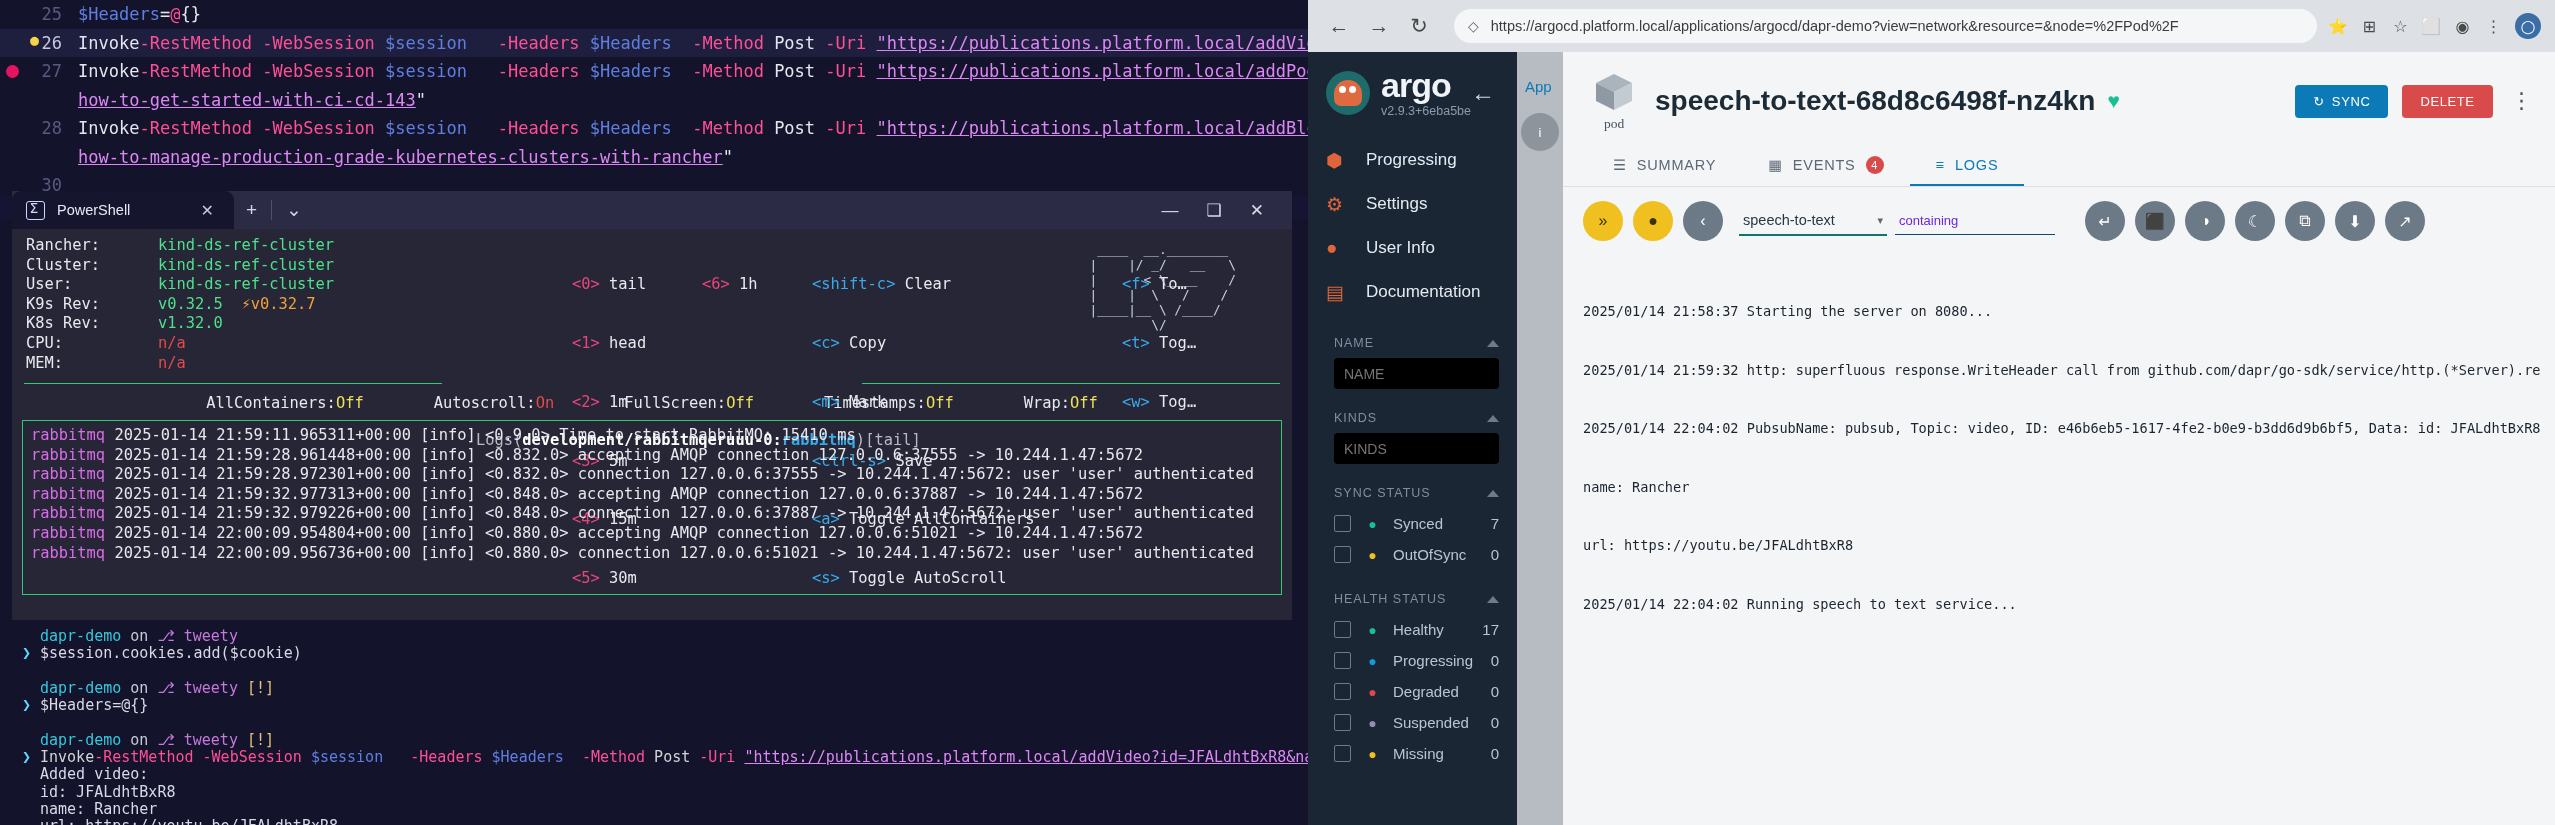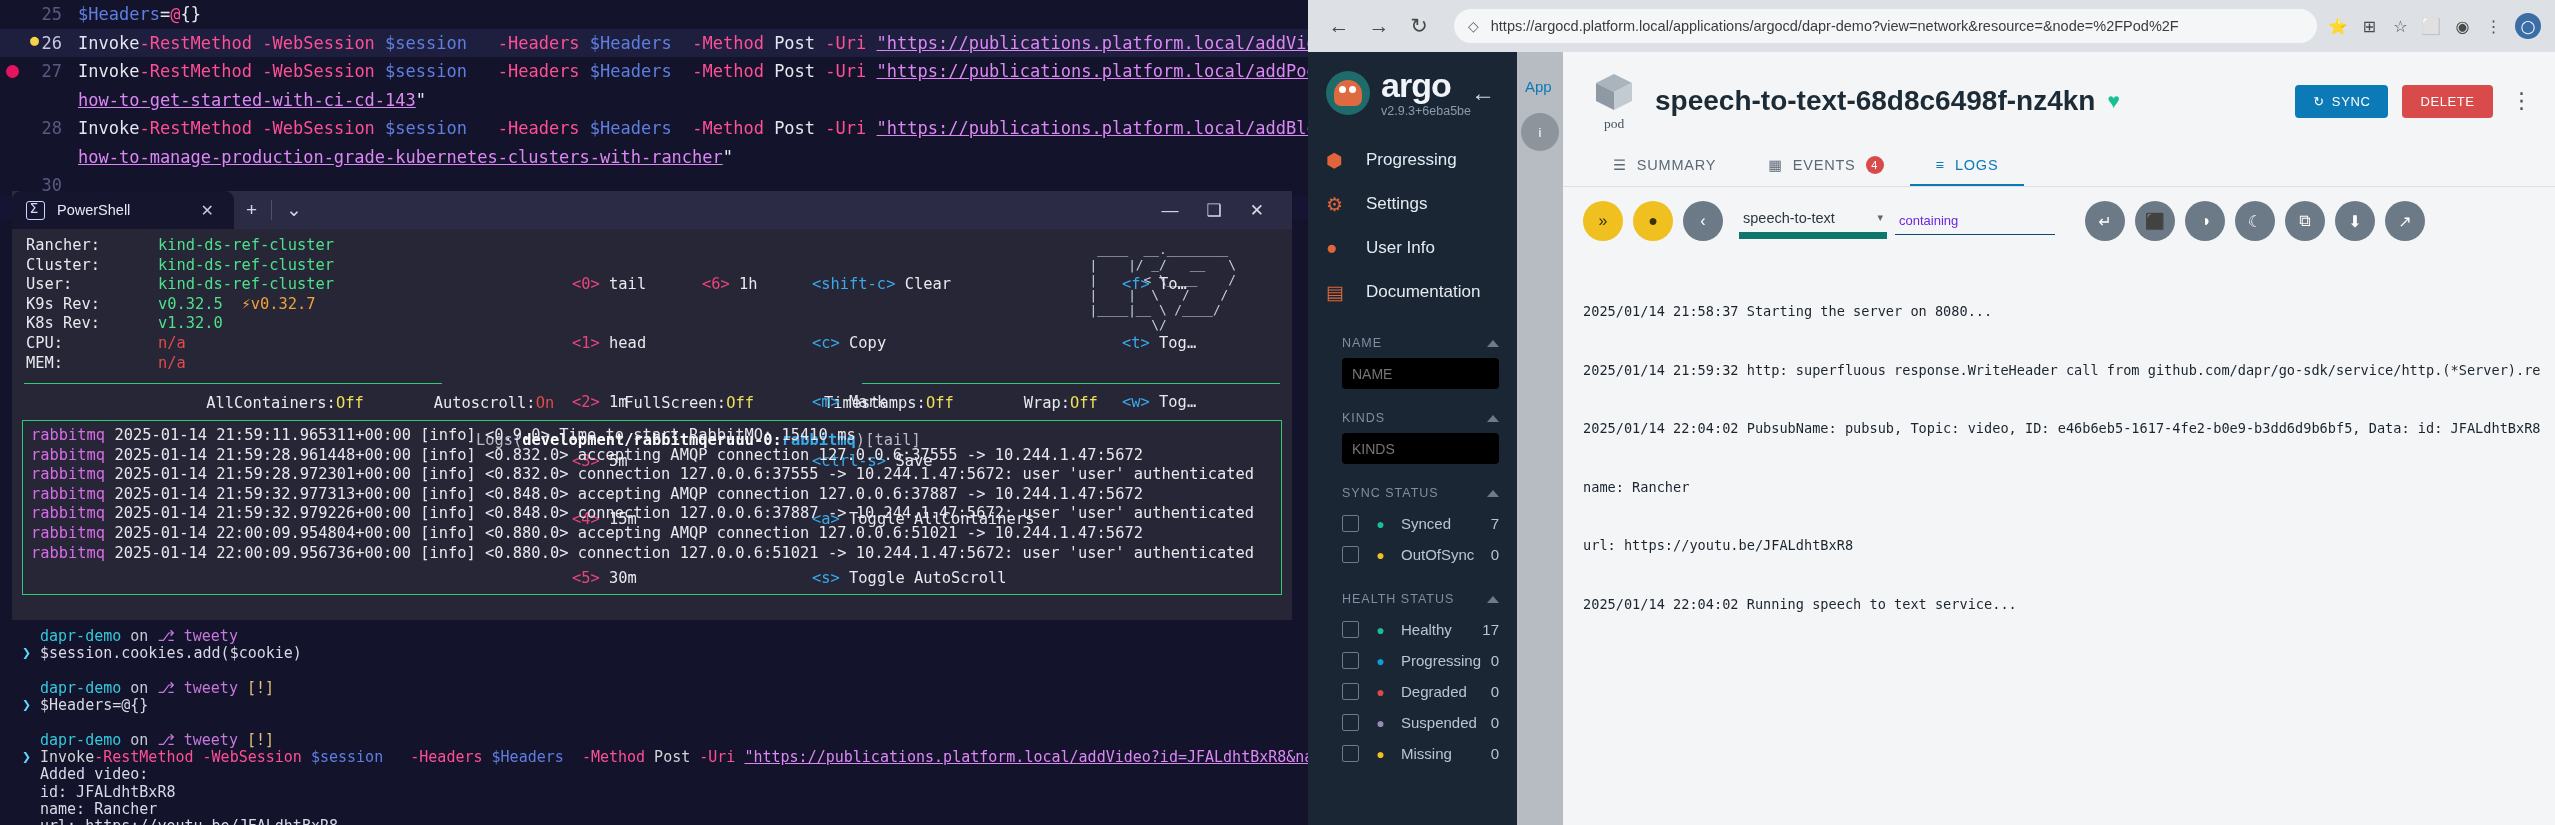--- a/index.html
+++ b/index.html
@@ -142,21 +142,21 @@
                      box-shadow: 10px 0 0 #fff; }
   .argo-name { font-size: 34px; font-weight: bold; color: #f0f4f8; letter-spacing: -1px;
                line-height: 34px; }
   .argo-ver { font-size: 12.5px; color: #8b9aab; margin-top: 2px; }
   .argo-back { margin-left: auto; font-size: 24px; color: #cfd8e3; padding-right: 8px; }
   .argo-nav { margin-top: 14px; }
   .argo-navitem { display: flex; align-items: center; padding: 11px 18px; font-size: 17px;
                   color: #e3eaf2; }
   .nav-ico { width: 26px; height: 22px; margin-right: 14px; flex: none;
              display: flex; align-items: center; }
-  .filter-sec { padding: 8px 18px 0 34px; }
+  .filter-sec { padding: 8px 18px 0 26px; }
   .filter-head { display: flex; align-items: center; justify-content: space-between;
                  color: #7f8ea0; font-size: 12.5px; letter-spacing: 1px;
                  padding: 14px 0 8px 0; }
   .filter-input { background: #000000; border: none; border-radius: 4px; width: 100%;
                   height: 31px; color: #6e7d8e; font-size: 14px; padding: 0 10px;
                   font-family: "Liberation Sans", sans-serif; }
   .filter-row { display: flex; align-items: center; padding: 6px 0; font-size: 15px;
                 color: #b9c5d1; }
   .cbx { width: 17px; height: 17px; border: 1.6px solid #6c7a89; border-radius: 2px;
          margin-right: 12px; flex: none; }
@@ -195,21 +195,21 @@
                 width: 18px; height: 18px; display: flex; align-items: center;
                 justify-content: center; }
 
   .logs-toolbar { display: flex; align-items: center; gap: 10px; padding: 14px 20px 10px 20px; }
   .rbtn { width: 40px; height: 40px; border-radius: 50%; display: flex;
           align-items: center; justify-content: center; font-size: 16px; color: #fff;
           flex: none; }
   .rbtn.yellow { background: #f0c020; color: #3a3000; }
   .rbtn.gray { background: #6c7a87; }
   .sel-wrap { display: flex; align-items: center; gap: 8px; margin: 0 6px; }
-  .sel-box { border-bottom: 7px solid #0f766e; min-width: 148px; padding: 6px 4px;
+  .sel-box { border-bottom: 2px solid #0f766e; min-width: 148px; padding: 6px 4px;
              font-size: 14.5px; color: #2b3640; display: flex; align-items: center;
              justify-content: space-between; }
   .sel-caret { font-size: 11px; color: #5b6976; }
   .txt-box { border-bottom: 1px solid #0c4a6e; min-width: 160px; padding: 6px 4px;
              font-size: 13px; color: #6d28d9; }
   .tool-right { display: flex; gap: 10px; margin-left: 14px; }
 
   .log-output { padding: 12px 20px; font-family: "DejaVu Sans Mono", monospace;
                 font-size: 13.6px; line-height: 19.5px; color: #1c252e;
                 white-space: pre; overflow: hidden; }

